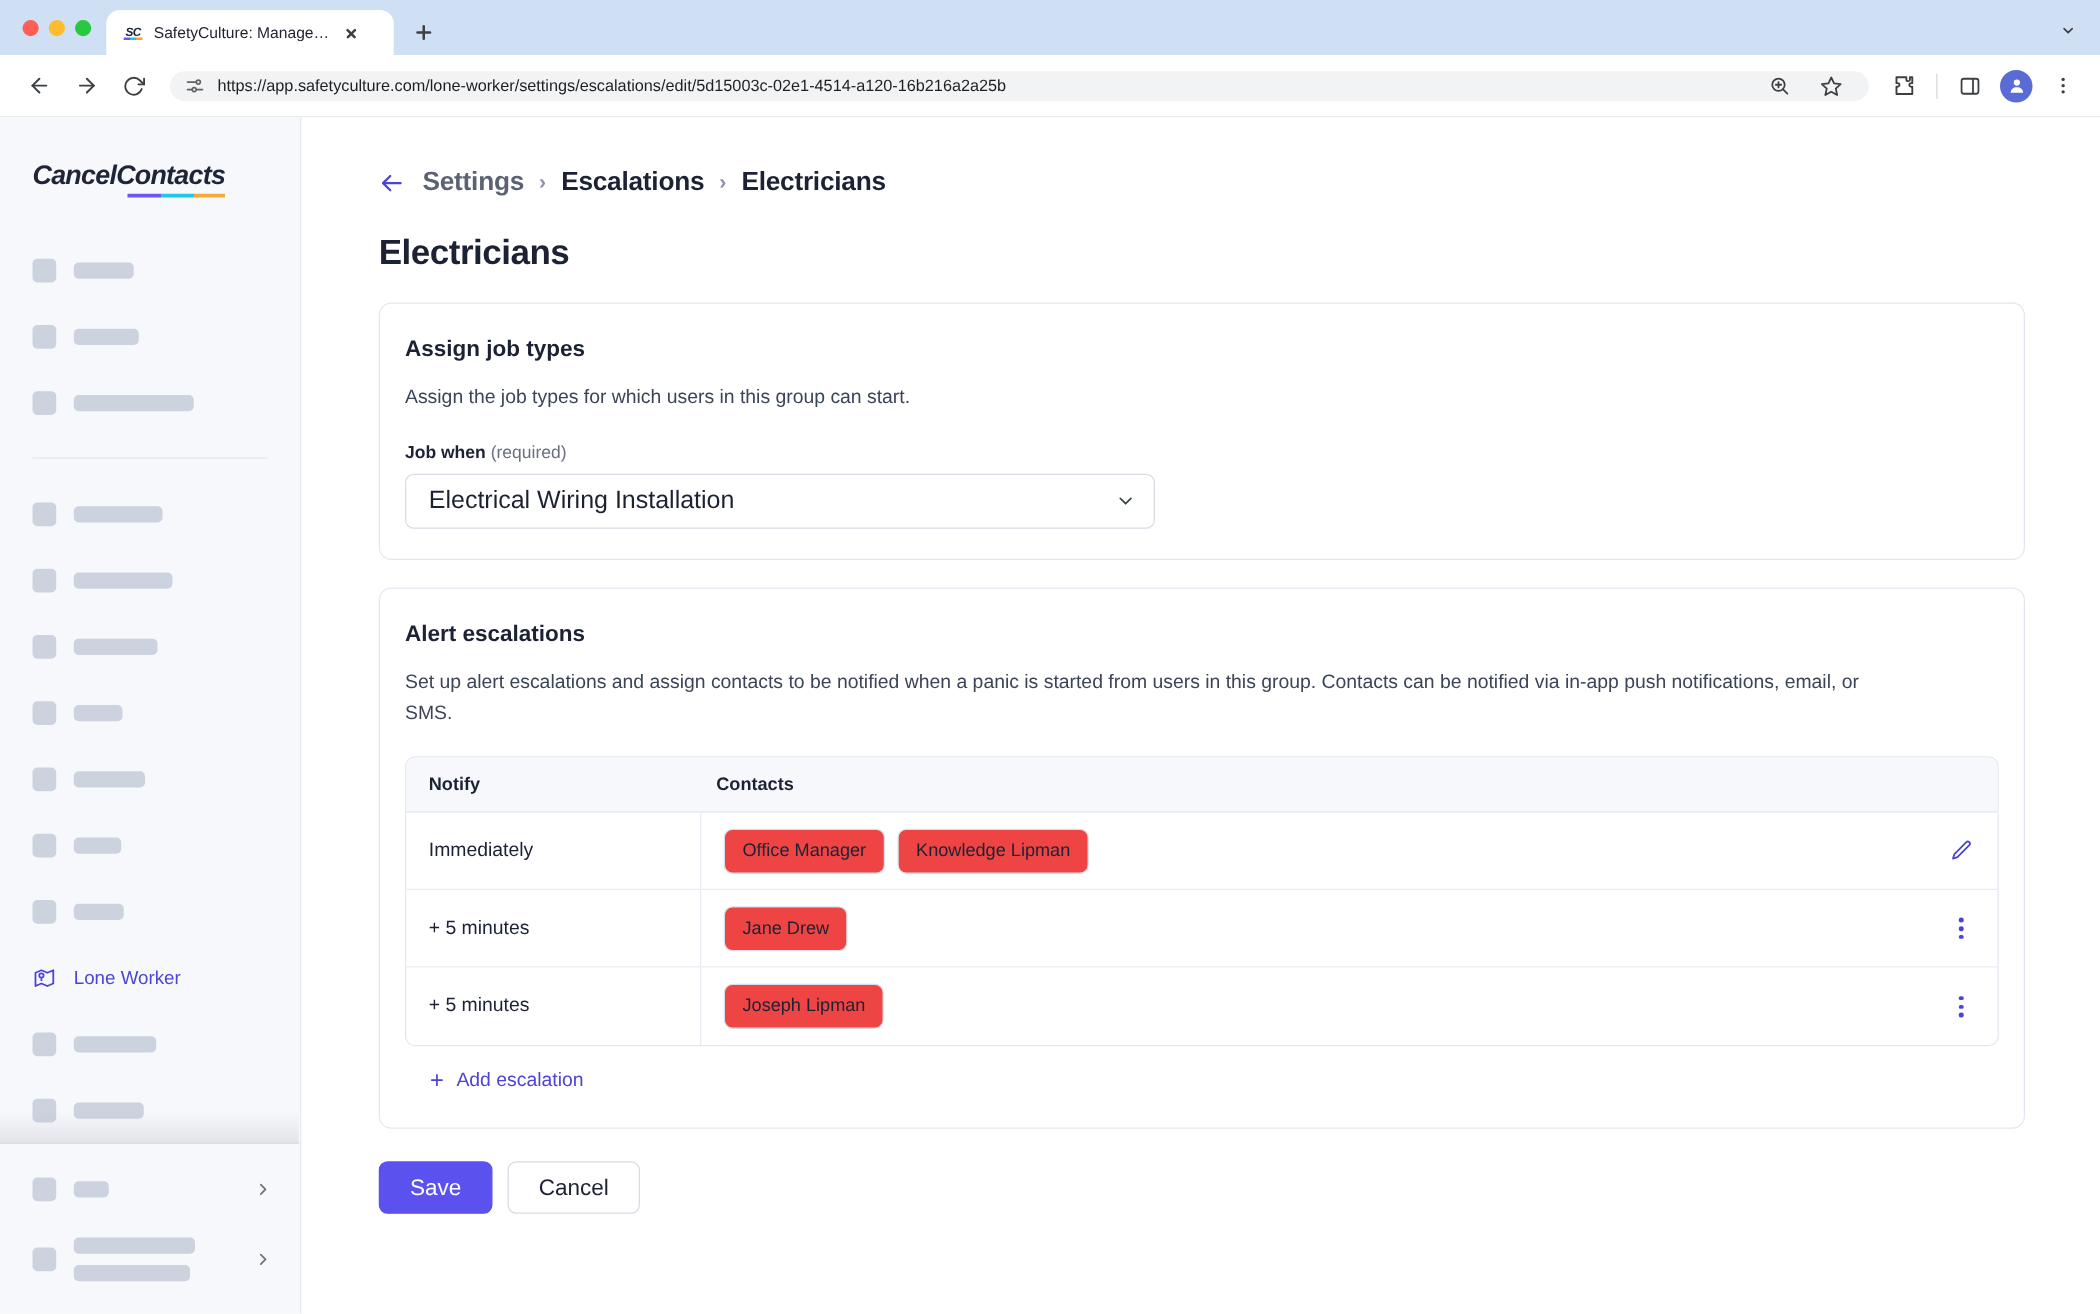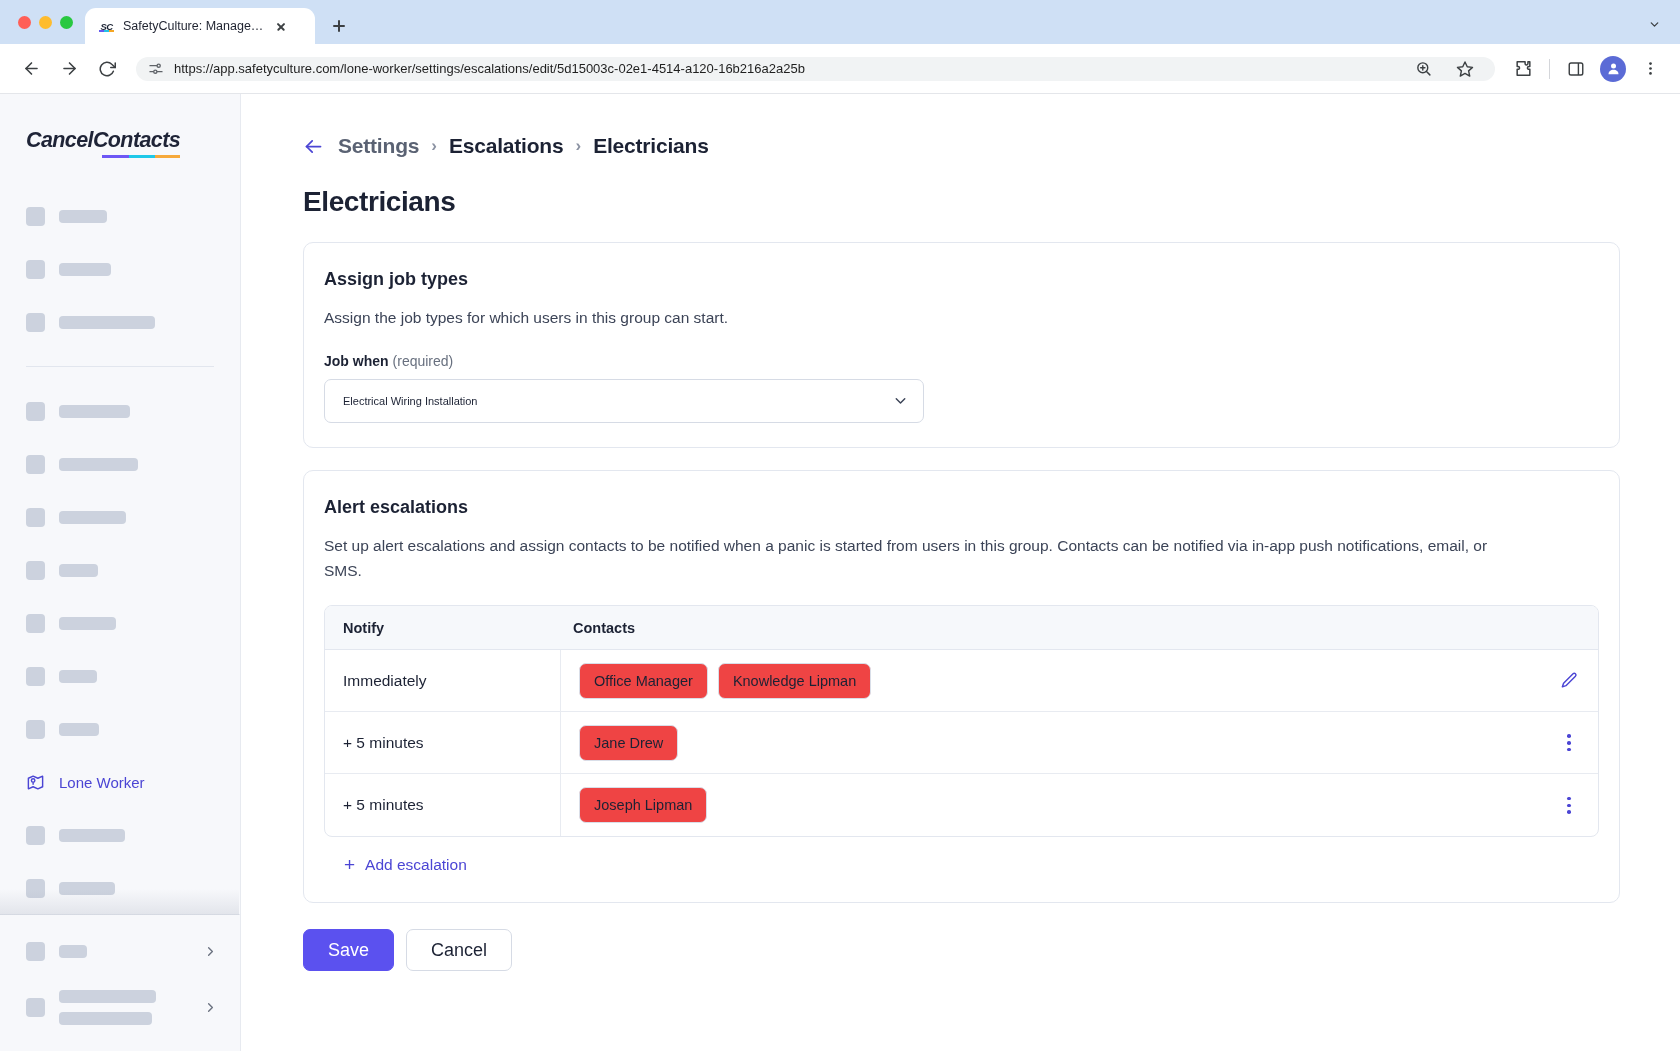--- a/index.html
+++ b/index.html
@@ -130,21 +130,21 @@
   .card-title { font-size: 18px; font-weight:700; color:#1c2234; margin-bottom: 16px; }
   .card-desc { font-size: 15.5px; color:#3c4457; line-height: 1.6; margin-bottom: 22px; max-width:1200px;}
 
   .field-label { font-size: 14px; color:#1c2234; font-weight: 600; margin-bottom: 10px; }
   .field-label .req { color:#68707f; font-weight:400; margin-left:4px; }
 
   .select {
     width: 600px; height: 44px; border:1px solid #d6dbe5; border-radius:7px;
     display:flex; align-items:center; padding: 0 14px 0 18px; background:#fff; cursor:pointer;
   }
-  .select-value { font-size:11px; color:#1c2234; flex:1 1 auto; }
+  .select-value { font-size:20px; color:#1c2234; flex:1 1 auto; }
   .select-chev { color:#3c4457; display:flex; align-items:center; }
 
   
   .table { border:1px solid #e3e7ef; border-radius:8px; overflow:hidden; }
   .thead { display:flex; background:#f6f8fb; height:44px; align-items:center; border-bottom:1px solid #e3e7ef;}
   .th { font-size:14.5px; font-weight:700; color:#1c2234; }
   .th.notify { width:236px; flex:0 0 236px; padding-left:18px; }
   .th.contacts { flex:1 1 auto; padding-left:12px; }
   .trow { display:flex; align-items:stretch; border-bottom:1px solid #e8ebf1; min-height:62px; }
   .trow:last-child { border-bottom:none; }

